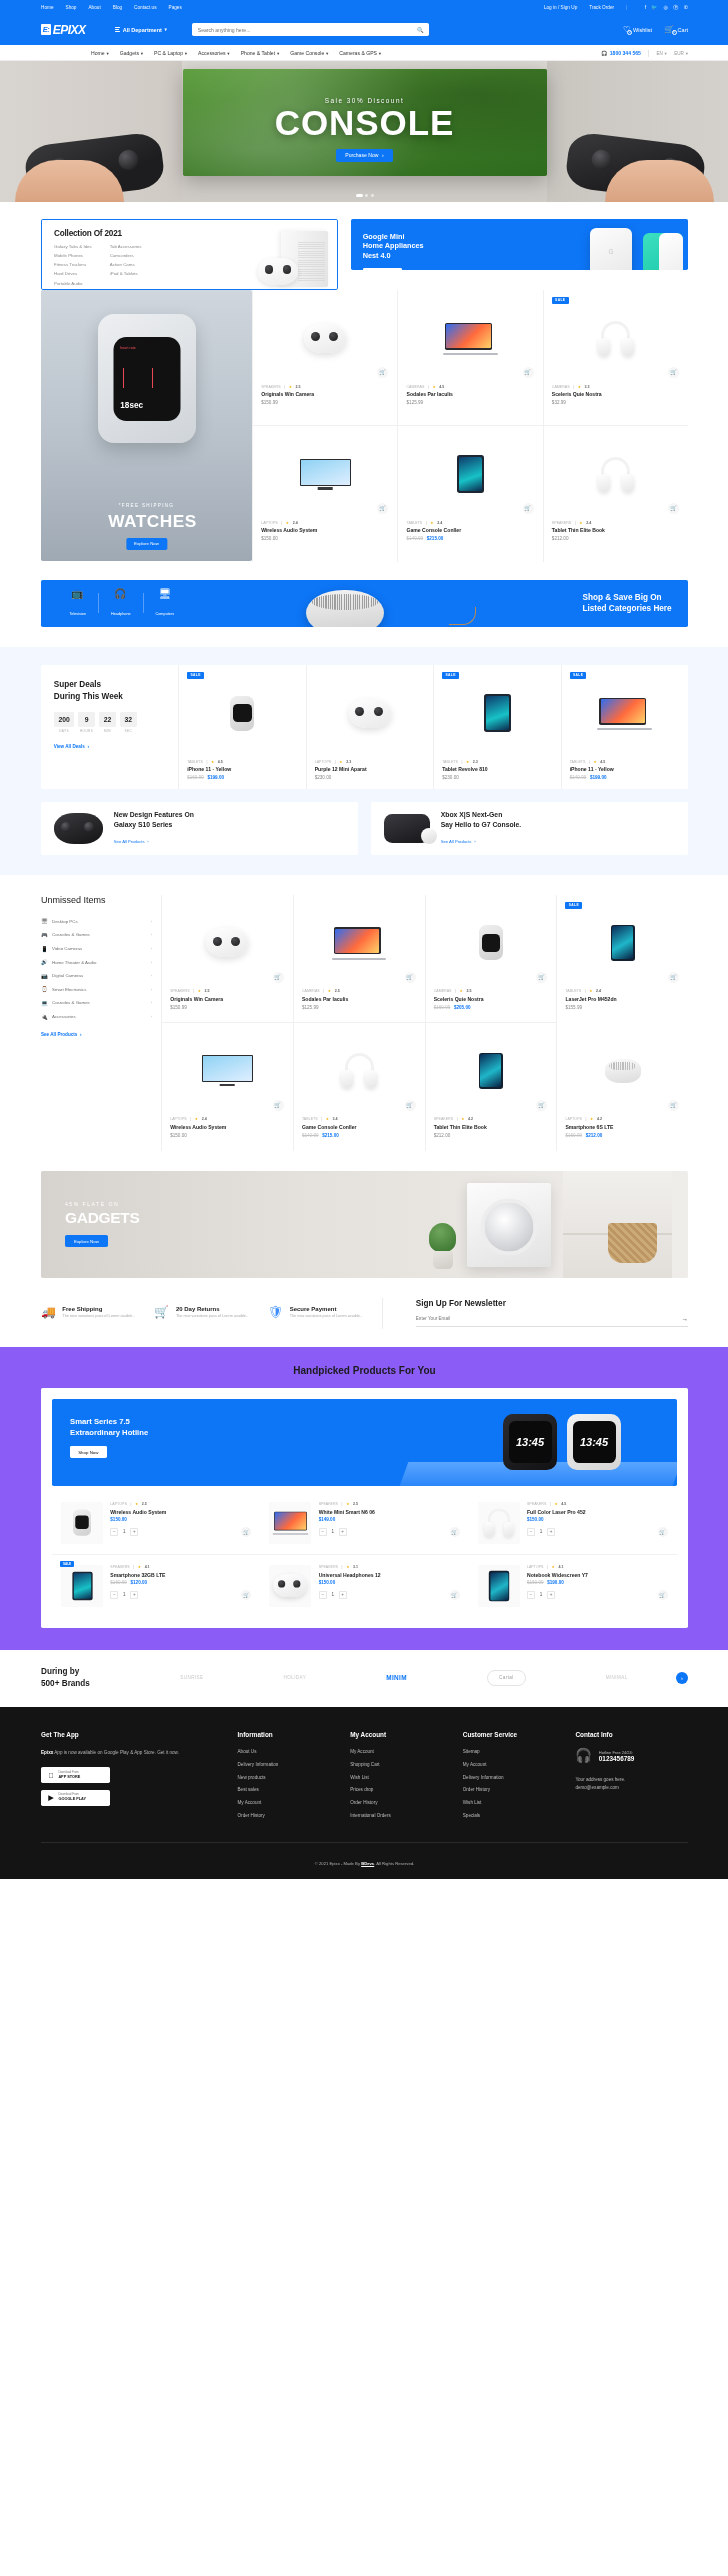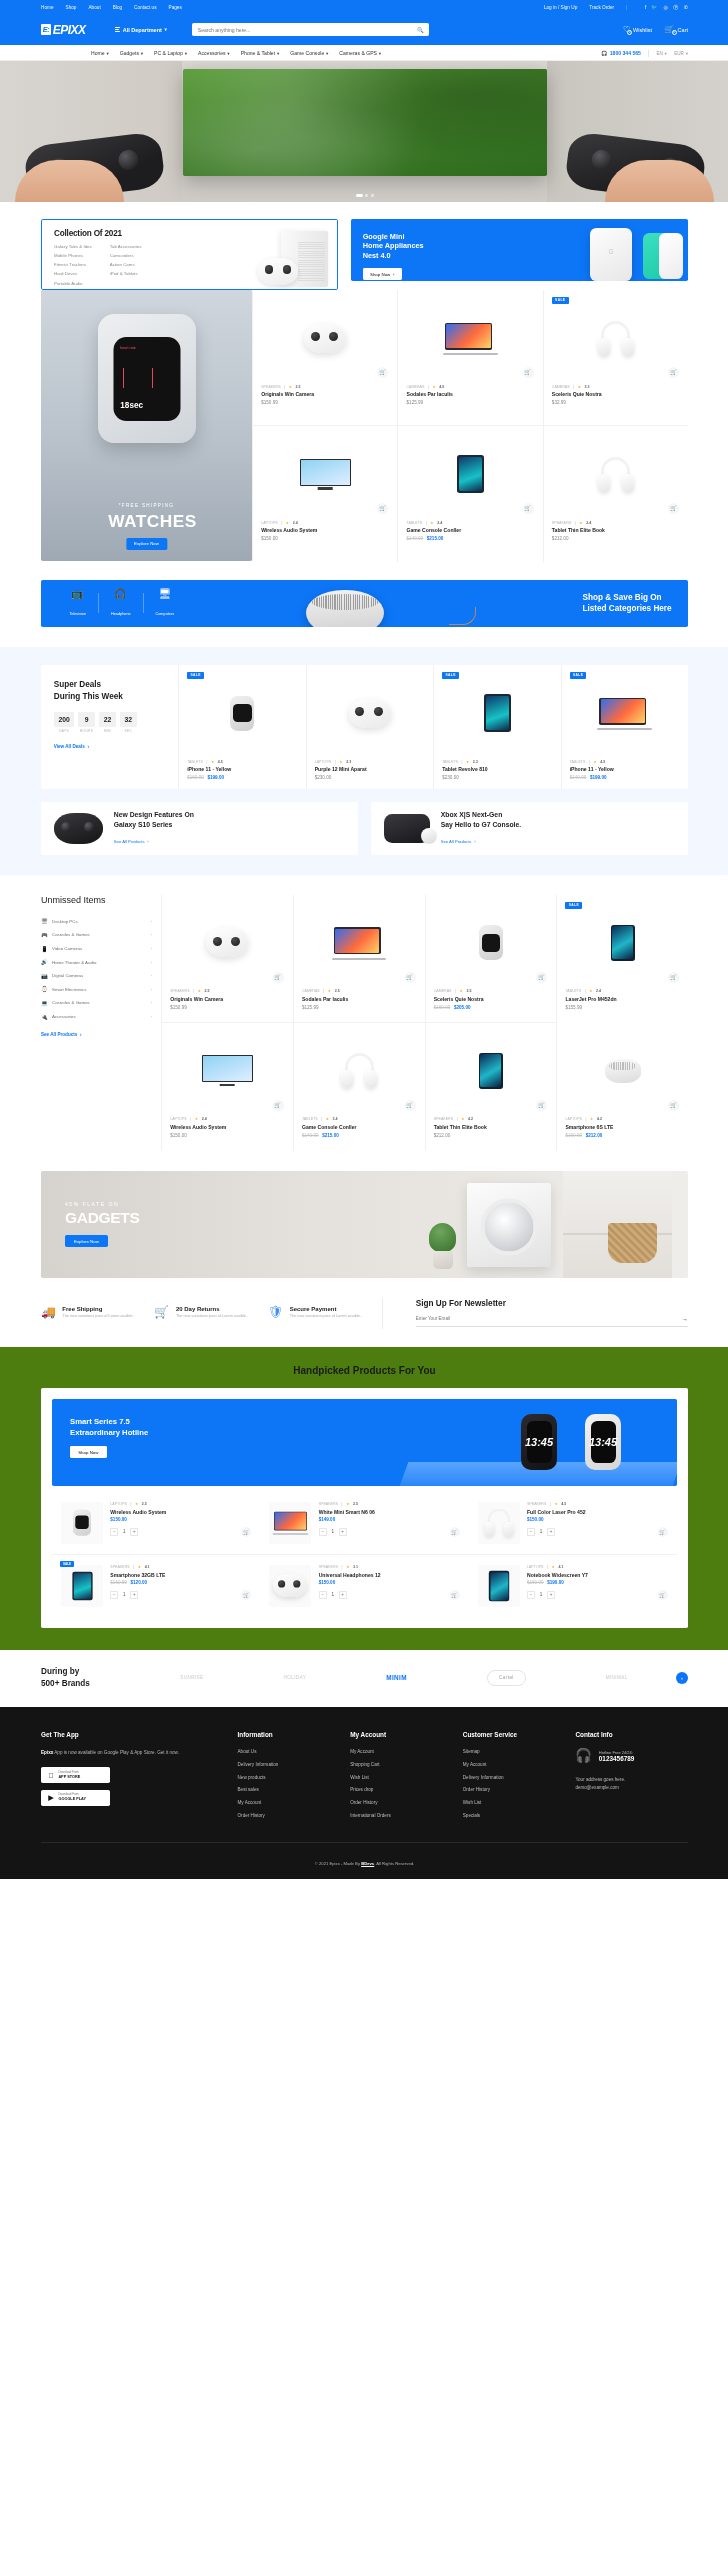--- a/index.html
+++ b/index.html
@@ -129,21 +129,21 @@
   }
   .console-box:after{ content:""; position:absolute; right:2.7px; top:9px; bottom:5.5px; width:27px;
     background:repeating-linear-gradient(0deg,#d9d9d9 0 0.9px, transparent 0.9px 1.8px); opacity:.8;}
   .ctrl-w { position:absolute; right:35px; bottom:3.6px; width:40px; height:27px; border-radius:16.4px/12.8px;
     background:linear-gradient(160deg,#fff,#ececec); box-shadow:0 1.8px 5.5px rgba(0,0,0,.12); }
   .ctrl-w:before,.ctrl-w:after{ content:""; position:absolute; width:8.2px;height:8.2px;border-radius:50%;
     background:radial-gradient(circle at 35% 30%,#4a4a4d,#1c1c1e); top:7.3px;}
   .ctrl-w:before{left:6.4px;} .ctrl-w:after{right:7.3px;}
   .promo-b {
     flex:1.15; background:#0d76f7; border-radius:1.8px; position:relative; overflow:hidden;
-    height:62px; padding:12.8px 0 0 12px; color:#fff;
+    height:51px; padding:12.8px 0 0 12px; color:#fff;
   }
   .promo-b h3 { font-size:7.3px; font-weight:bold; line-height:1.35; }
   .promo-b .shop-btn {
     margin-top:7.3px; background:#fff; color:#111; font-size:4.4px; padding:3.2px 7.3px;
     border-radius:1.4px; border:none; display:inline-flex; gap:2.7px; align-items:center;
     font-family:"Liberation Sans", sans-serif; cursor:pointer;
   }
   .nest-a { position:absolute; right:56px; top:9px; width:42px; height:53px; border-radius:6.4px;
     background:linear-gradient(150deg,#fdfdfd,#e7e7e7); box-shadow:0 3.6px 11px rgba(0,0,0,.18);}
   .nest-a:after{ content:"G"; position:absolute; left:50%; top:44%; transform:translate(-50%,-50%);
@@ -326,29 +326,29 @@
   .feat p { font-size:3.8px; color:#aaa; line-height:1.5; margin-top:1.8px;}
   .feat-div { width:0.9px; height:31px; background:#ececec; margin-right:18px;}
   .news { flex:1;margin-left:15px; }
   .news h4 { font-size:8.2px; font-weight:bold; margin-bottom:7.3px;}
   .news-in { display:flex; align-items:center; border-bottom:0.9px solid #ddd; padding-bottom:3.6px;}
   .news-in input { border:none; outline:none; flex:1; font-size:4.6px; color:#888;
     font-family:"Liberation Sans", sans-serif; background:transparent;}
   .news-in .ar { font-size:6.4px; color:#333;}
 
   
-  .handwrap { background:#4d7c0f; padding:18px 0 22px; }
+  .handwrap { background:#8b5cf6; padding:18px 0 22px; }
   .hand-title { text-align:center; font-size:10px; font-weight:bold; margin-bottom:12.8px;}
   .hand-card { background:#fff; border-radius:1.8px; padding:11px; }
   .smartbanner { background:#0d76f7; border-radius:1.8px; height:87px; position:relative; overflow:hidden;
     padding:16.4px 0 0 18px; color:#fff;}
   .smartbanner h4 { font-size:7.7px; font-weight:bold; line-height:1.45;}
   .smartbanner .sbtn { margin-top:8.2px; background:#fff; color:#111; border:none; font-size:4.4px;
     padding:3.6px 8.2px; border-radius:1.4px; font-family:"Liberation Sans", sans-serif; cursor:pointer;}
-  .sw { position:absolute; top:14.6px; width:36px; height:56px; border-radius:10px;
+  .sw { position:absolute; top:14.6px; width:54px; height:56px; border-radius:10px;
     background:linear-gradient(150deg,#2c2c30,#121214); }
   .sw.a { right:120px; } .sw.b { right:56px; background:linear-gradient(150deg,#f3f3f3,#d5d5d5); }
   .sw i { position:absolute; left:5.5px; right:5.5px; top:7.3px; bottom:7.3px; border-radius:6.4px; background:#0a0a0b;
     color:#fff; font-size:11px; font-weight:bold; display:flex; align-items:center; justify-content:center;}
   .sb-deck{ position:absolute; right:0; bottom:0; width:273px; height:24px;
     background:linear-gradient(180deg,#5aa5ff,#2b86f9); transform:skewX(-20deg);}
   .hp-grid { display:grid; grid-template-columns:repeat(3,1fr); margin-top:5.5px;}
   .hp-item { display:flex; gap:7.3px; padding:10px 9px; border-bottom:0.9px solid #f1f1f1; position:relative;}
   .hp-item:nth-child(n+4){ border-bottom:none; }
   .hp-thumb { width:42px; height:42px; background:#fafafa; border-radius:1.8px; flex:none;
@@ -512,20 +512,28 @@
 </div>
 
 <div class="hero">
   <div class="hero-side-l"></div>
   <div class="hero-side-r"></div>
   <div class="hero-tv"></div>
   <div class="pad left"></div>
   <div class="pad right"></div>
   <div class="hand l"></div>
   <div class="hand r"></div>
+  <div class="hero-content">
+    <div class="hero-sub">Sale 30% Discount</div>
+    <div class="hero-title">CONSOLE</div>
+    <button class="hero-btn">
+      <span>Purchase Now</span>
+      <span>›</span>
+    </button>
+  </div>
   <div class="hero-dots">
     <i class="on"></i>
     <i></i>
     <i></i>
   </div>
 </div>
 
 <div class="wrap">
 
   <div class="promo-row">

